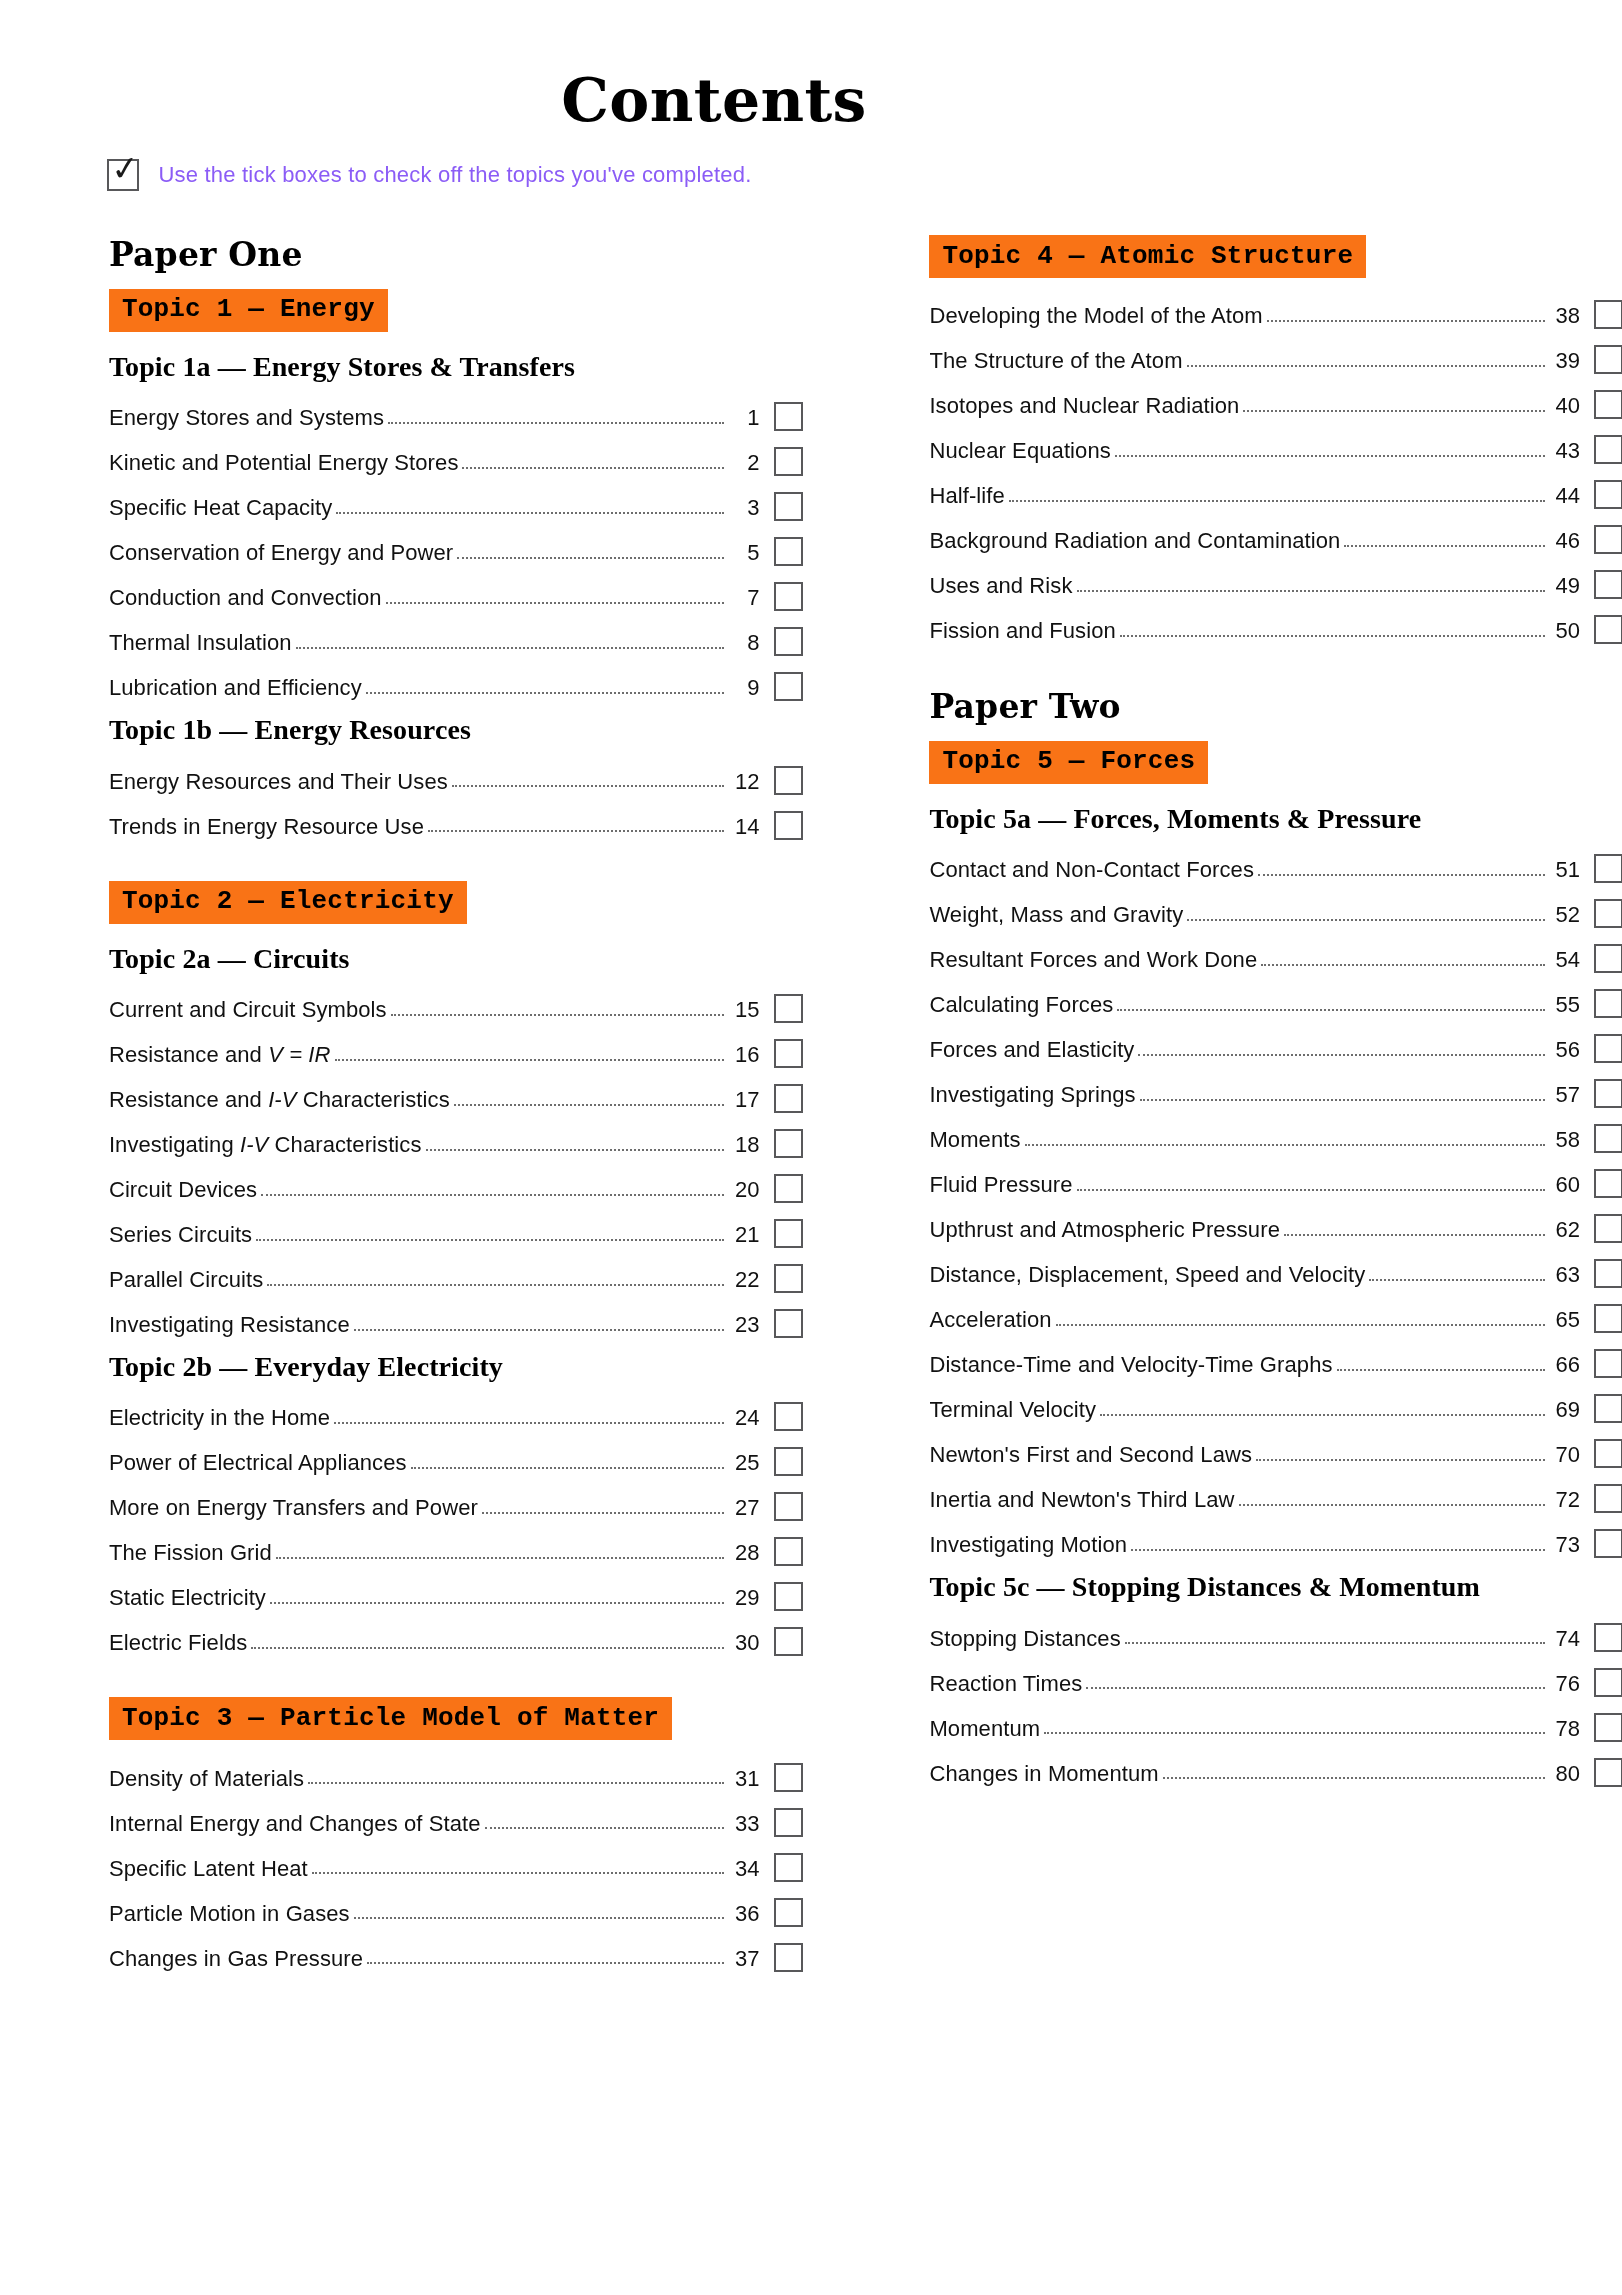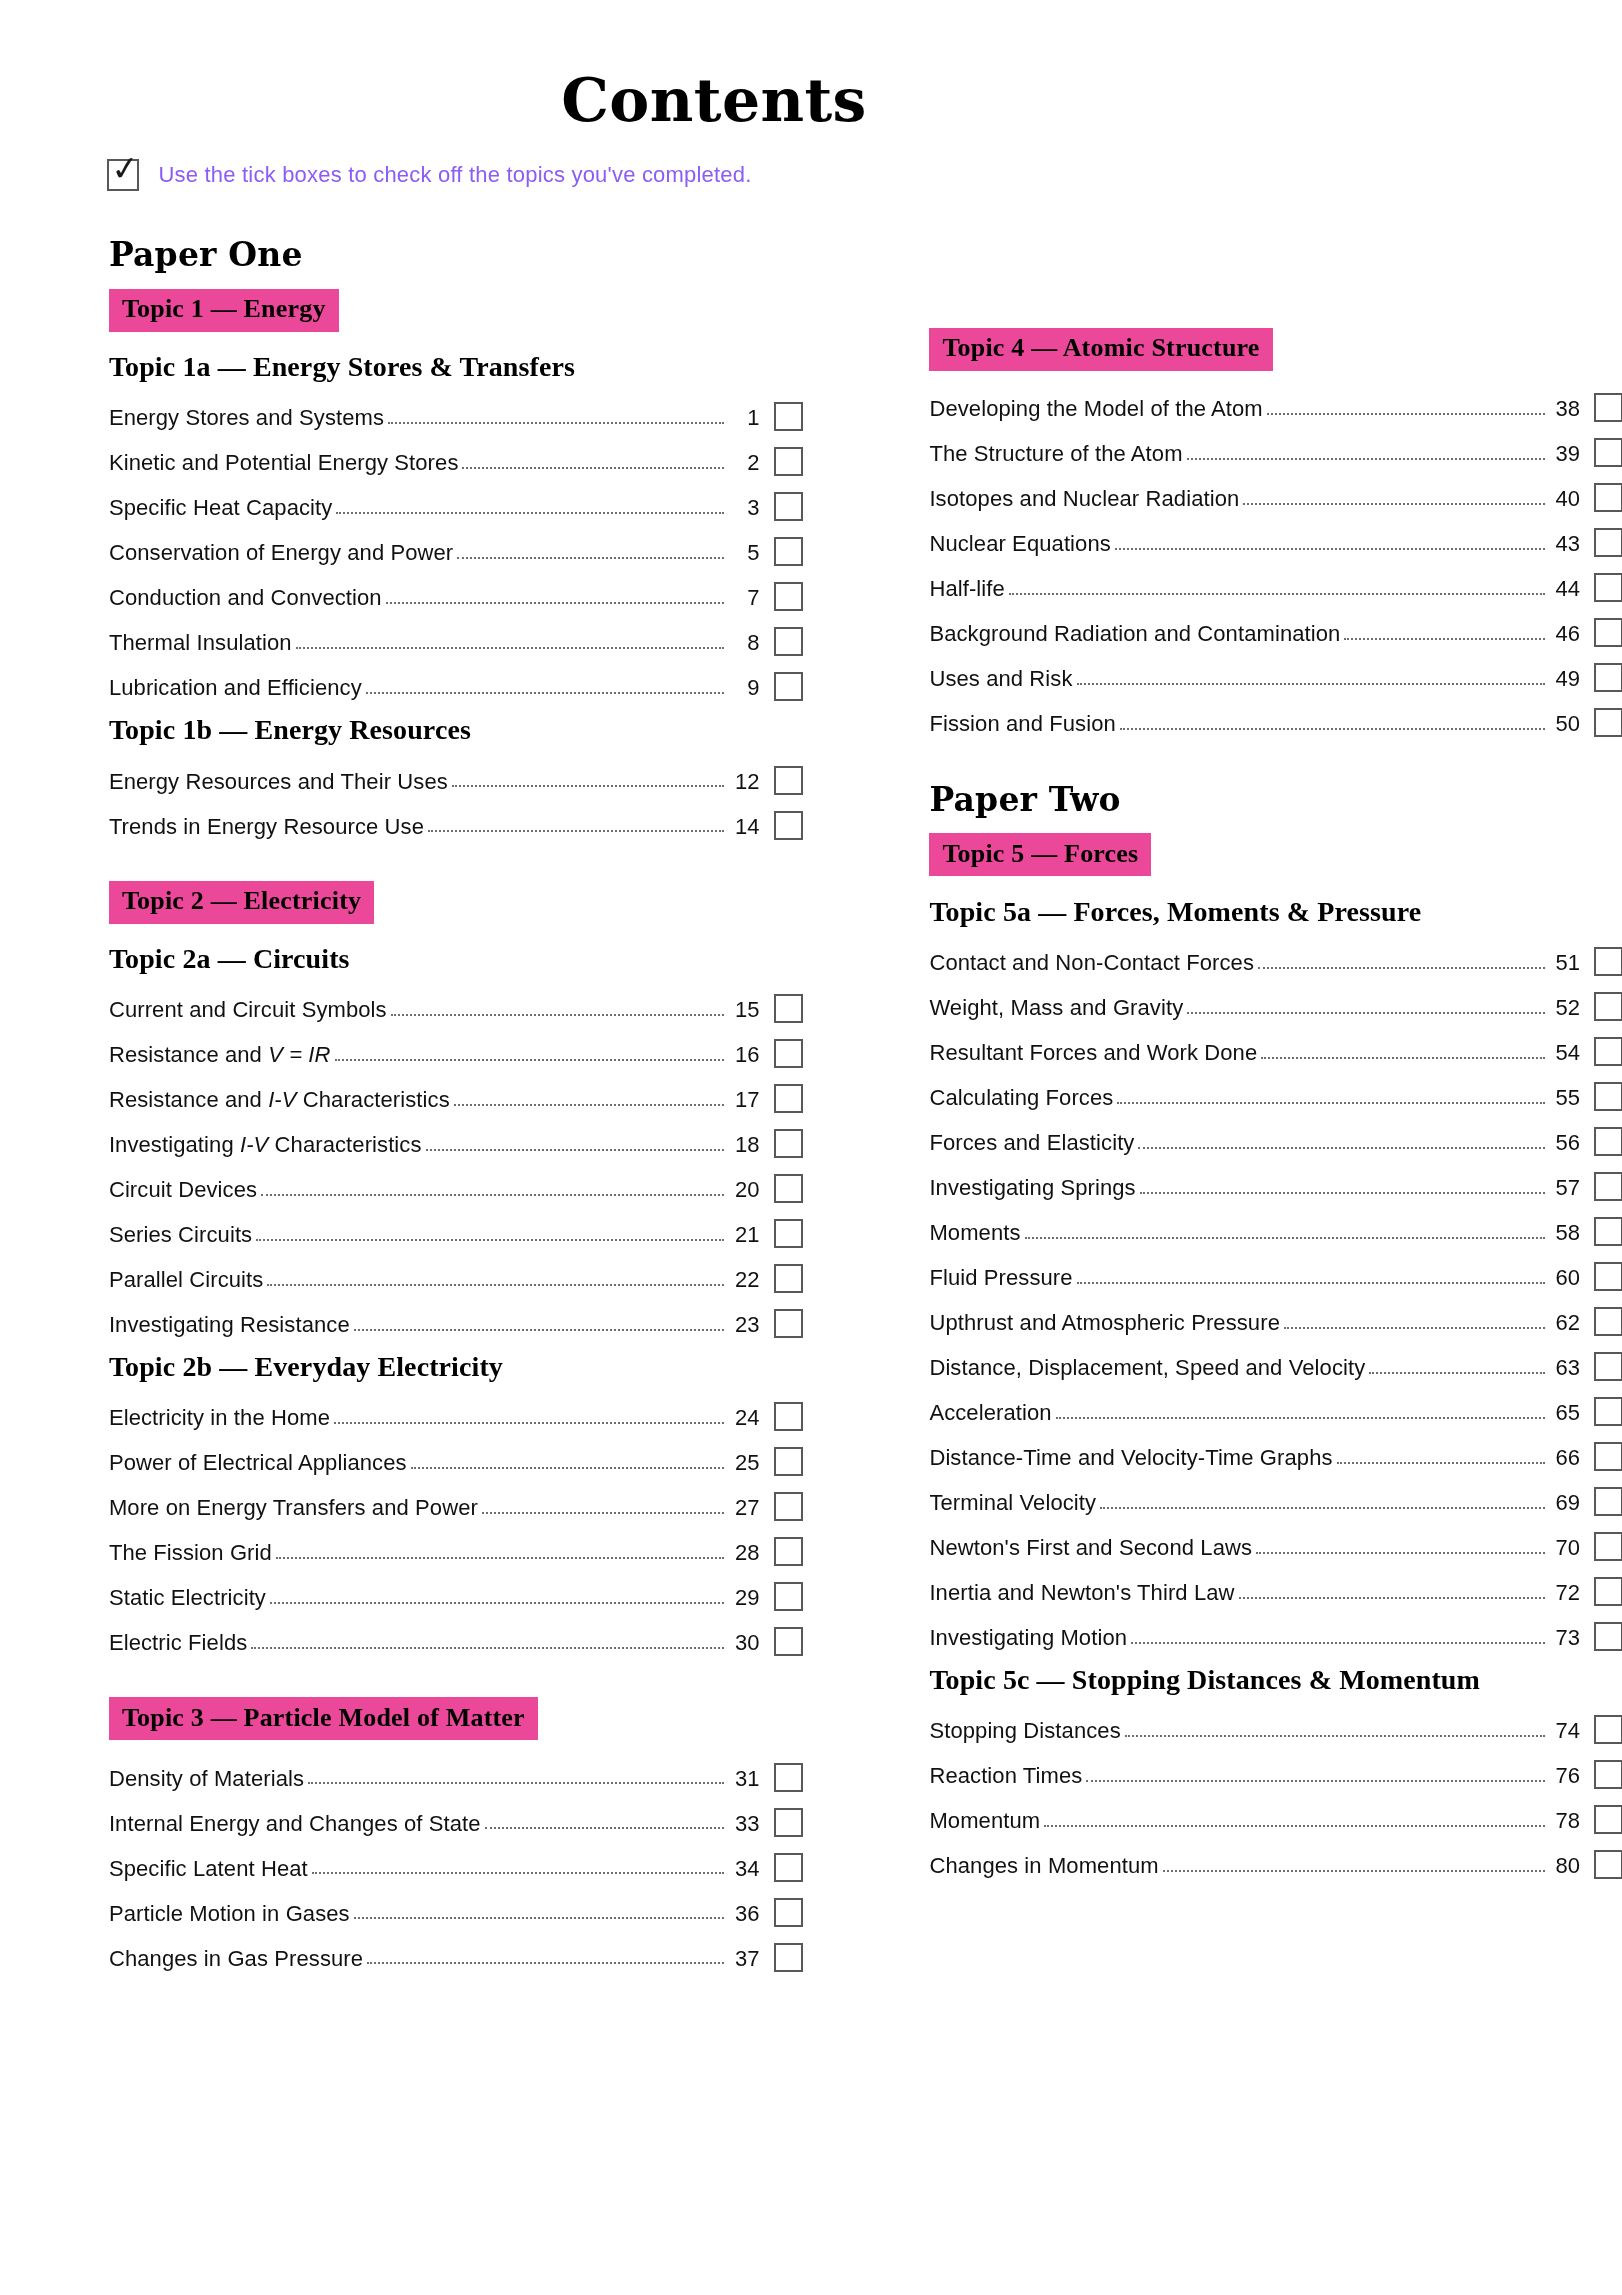--- a/index.html
+++ b/index.html
@@ -62,43 +62,42 @@
     letter-spacing: 0.2px;
   }
 
   
   .columns {
     position: absolute;
     left: 0; top: 235px;
     width: 1623px;
     display: flex;
     gap: 12px;
-    align-items: center;
   }
   .col {
     width: 706px;
   }
   .col-left { margin-left: 104px; }
   .col-right { margin-left: 110px; }
 
   
   .paper-heading {
     font-family: "DejaVu Serif", serif;
     font-weight: 700;
     font-size: 33px;
     margin: 0 0 14.6px 4.9px;
     letter-spacing: 0.2px;
   }
   .paper-heading.two { margin-top: 41px; }
 
   
   .topic-band {
     display: inline-block;
-    background: #ec4899;
-    font-family: Liberation Serif, serif;
+    background: #f97316;
+    font-family: Liberation Mono, monospace;
     font-weight: 700;
     font-size: 26px;
     padding: 5.7px 13px 7.3px 13px;
     margin: 11.4px 0 8px 4.9px;
     letter-spacing: 0.2px;
   }
   .topic-band.first { margin-top: 0; }
 
   
   .subtopic {

